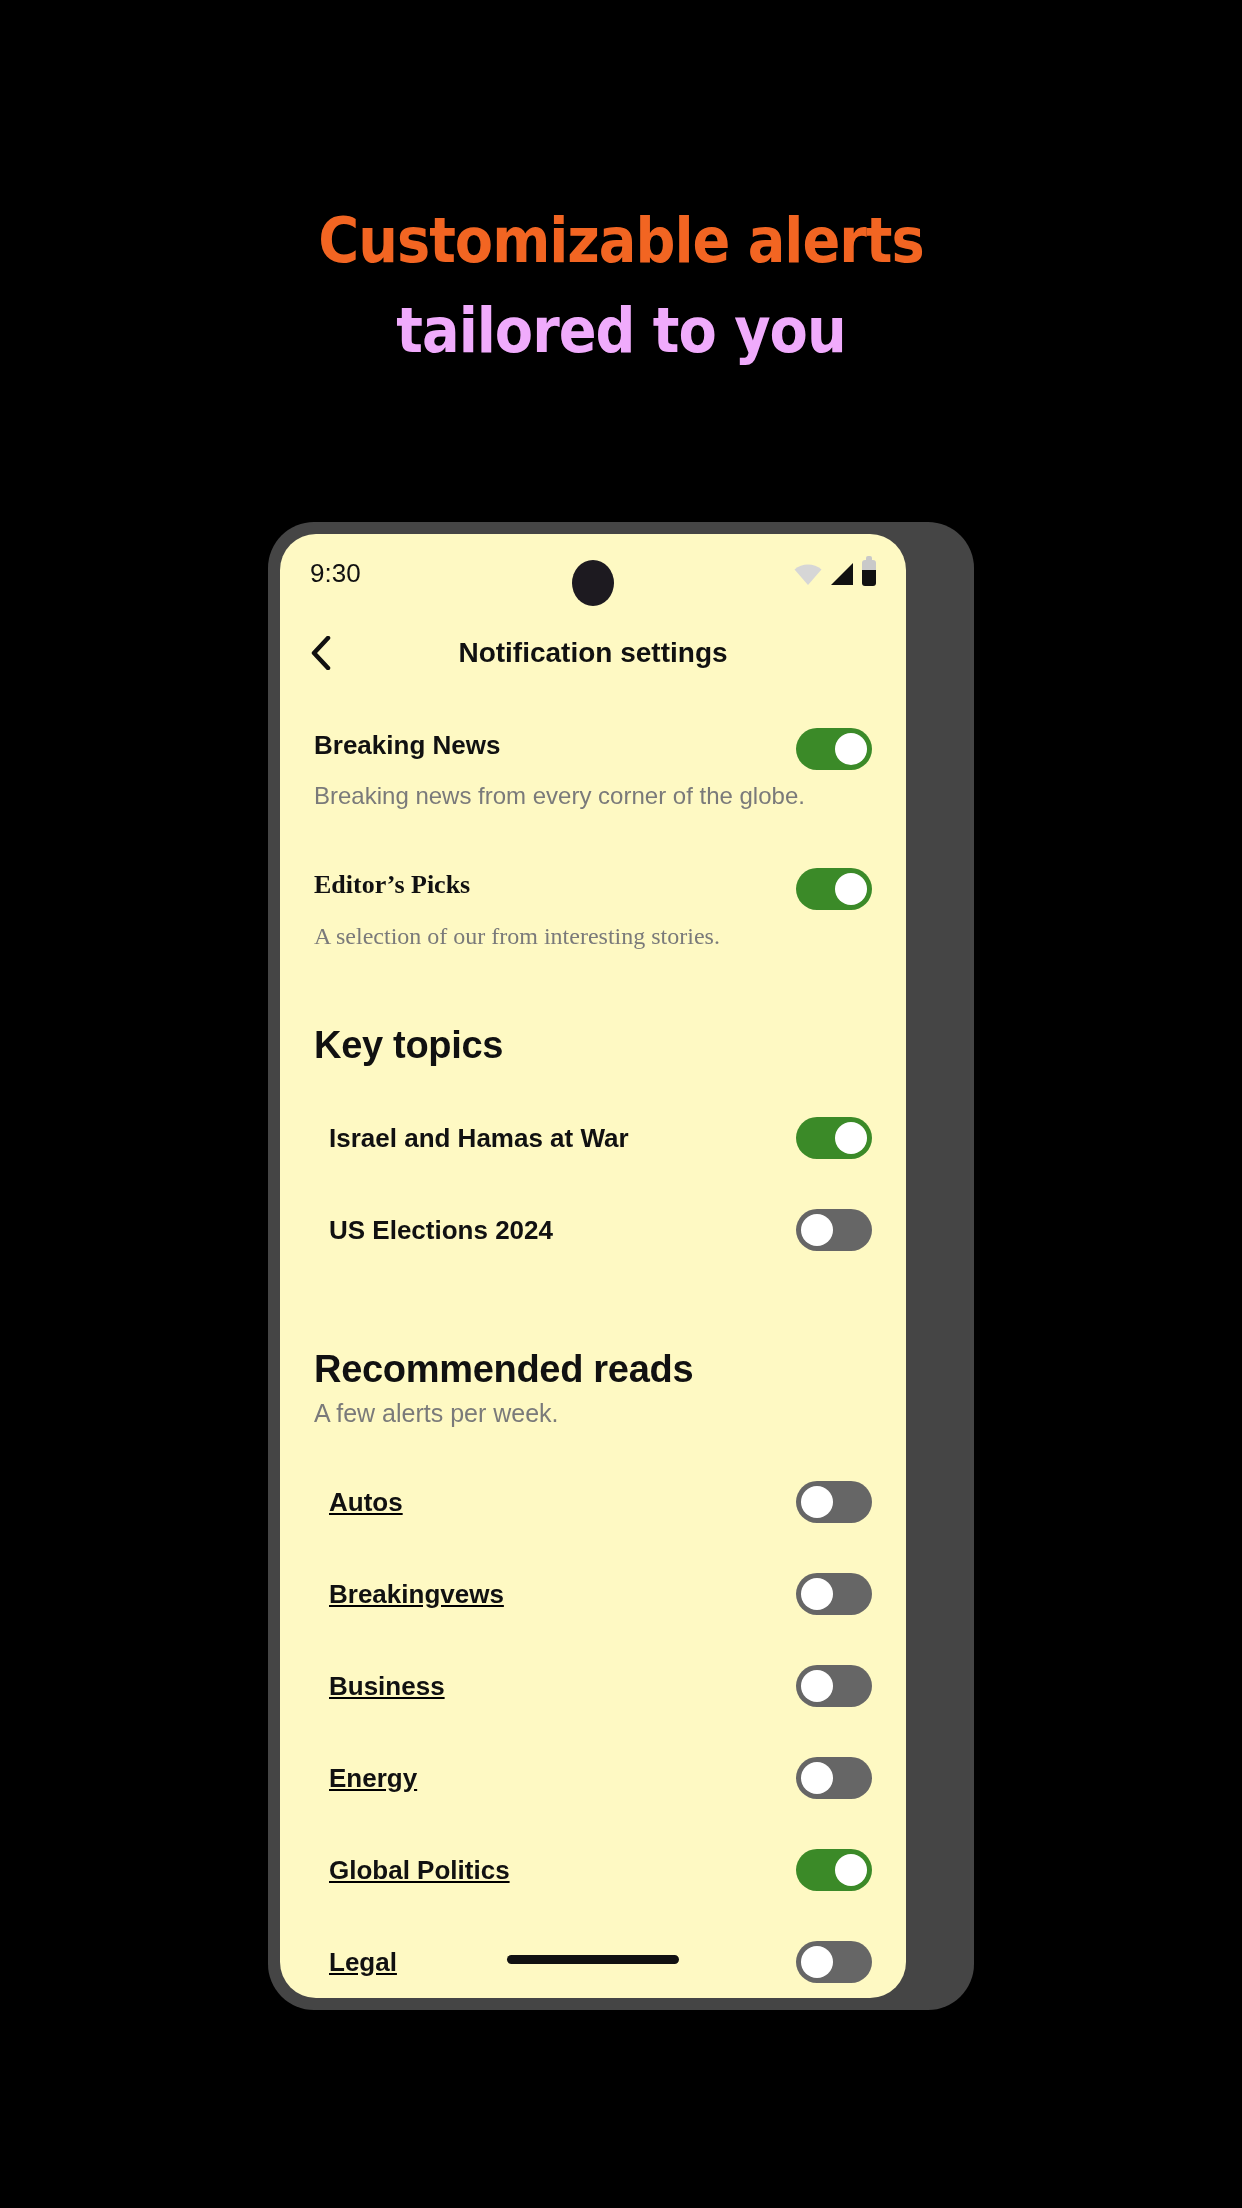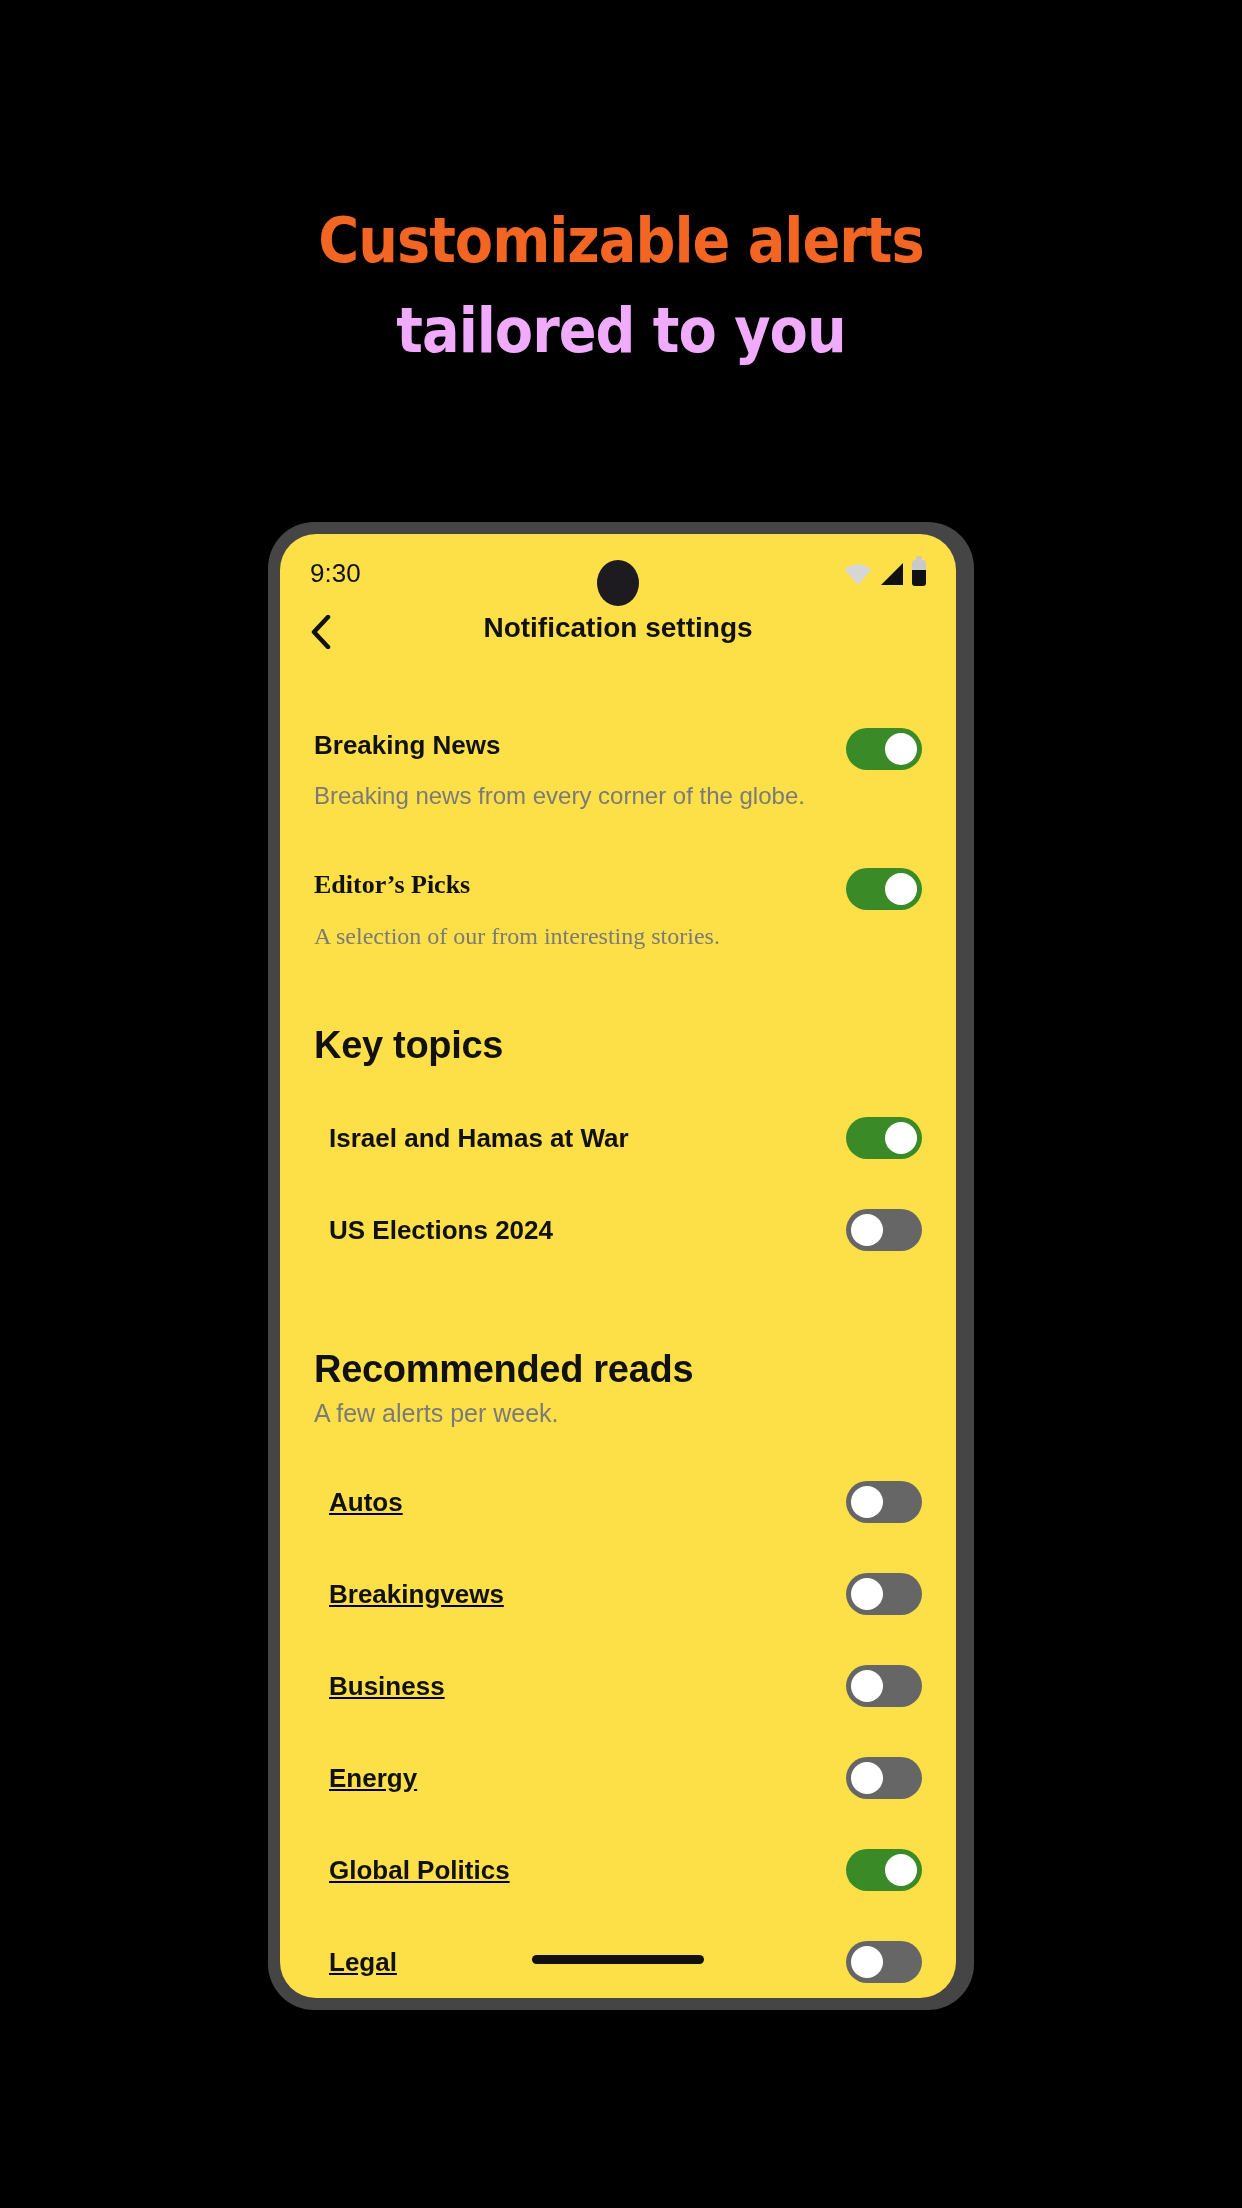--- a/index.html
+++ b/index.html
@@ -26,22 +26,22 @@
     position:absolute;
     left:268px; top:522px;
     width:706px; height:1488px;
     background:#454545;
     border-radius:46px;
     padding:12px;
     overflow:hidden;
   }
   .screen {
     position:relative;
-    width:676px; height:1464px;
-    background:#fde047;
+    width:626px; height:1464px;
+    background:#fef9c3;
     border-radius:36px;
     overflow:hidden;
   }
 
   
   .statusbar {
     position:relative;
     height:78px;
     display:flex; align-items:center;
     padding:0 30px;
@@ -72,21 +72,21 @@
   }
   .ico-battery:after {
     content:""; position:absolute; left:4px; top:-4px;
     width:6px; height:4px; background:#c9c9c9; border-radius:2px 2px 0 0;
   }
 
   
   .appbar {
     position:relative;
     height:82px;
-    display:flex; align-items:flex-start;
+    display:flex; align-items:center;
     padding:0 21px;
   }
   .back-btn {
     width:40px; height:40px;
     display:flex; align-items:center; justify-content:center;
     cursor:pointer;
   }
   .appbar-title {
     position:absolute; left:0; right:0;
     text-align:center;

